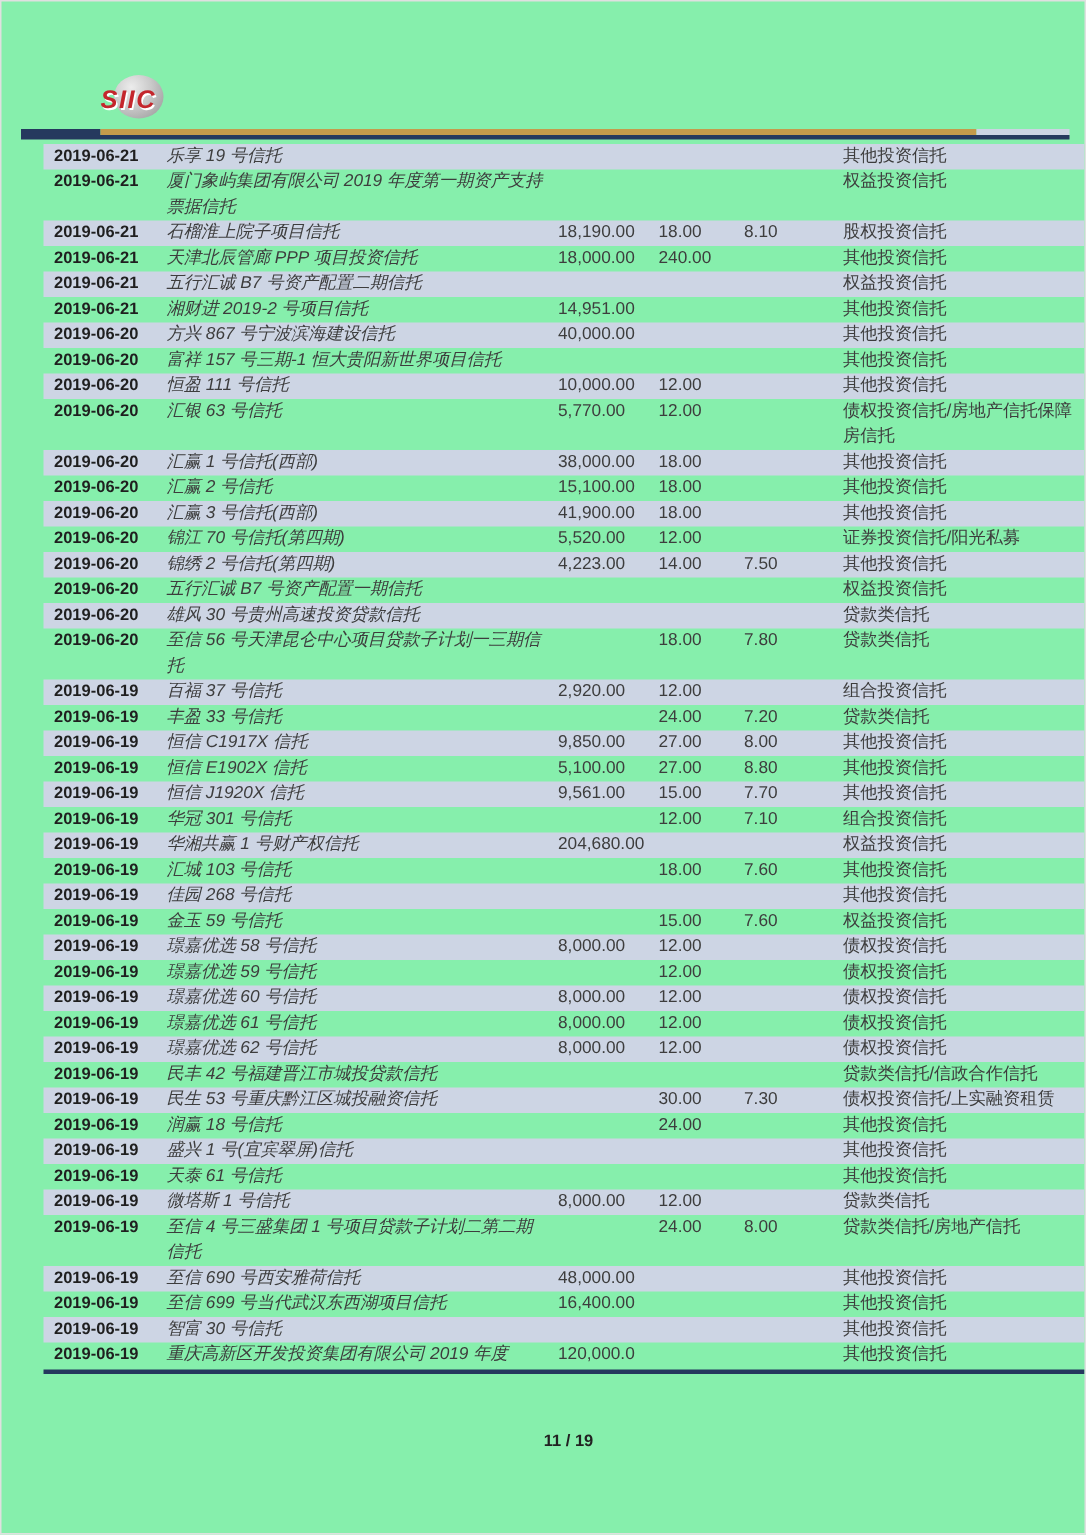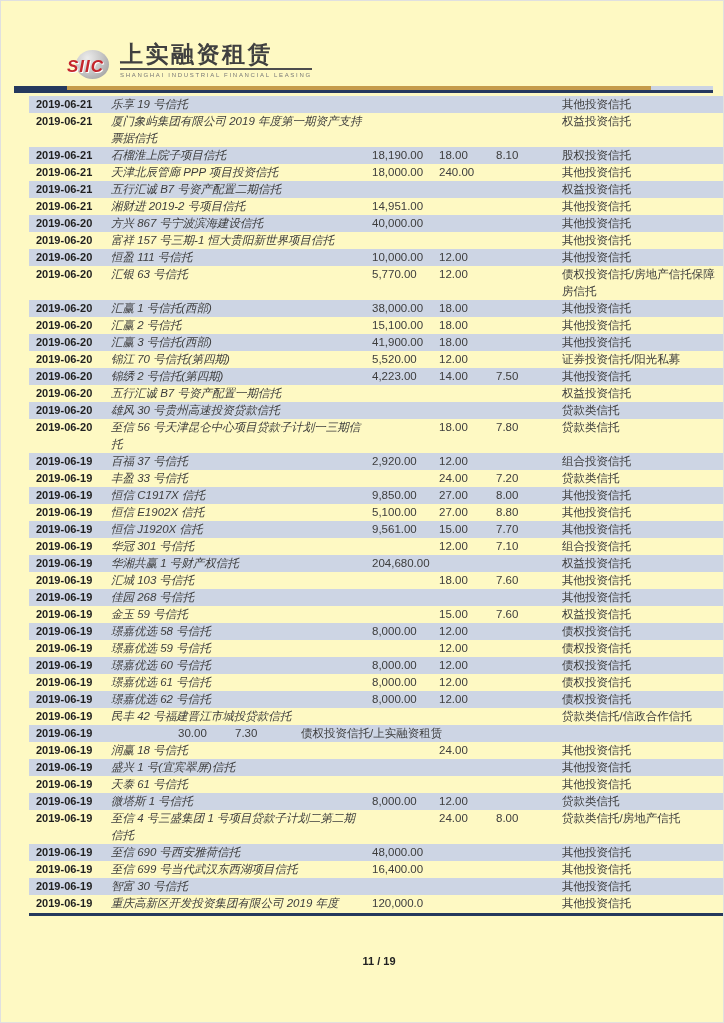--- a/index.html
+++ b/index.html
@@ -1,19 +1,19 @@
 <!DOCTYPE html>
 <html><head>
 <meta charset="utf-8">
 <style>
   html,body{margin:0;padding:0;background:#f2f2f2;}
   .page{
     position:relative;
     width:724px;height:1023px;
-    background:#fef9c3;
+    background:#86efac;
     border:1px solid #e0e0e0;
     box-sizing:border-box;
     overflow:hidden;
     font-family:"Liberation Sans","DejaVu Sans",sans-serif;
   }
   
   .logo{position:absolute;top:40px;left:66px;display:flex;align-items:flex-start;}
   .globe{position:relative;width:48px;height:30px;margin-top:9px;flex:none;}
   .globe-sphere{
     position:absolute;left:9px;top:0;width:33px;height:29px;border-radius:50%;
@@ -59,24 +59,20 @@
 <body>
 
 <div class="page">
 
   <header>
     <div class="logo">
       <span class="globe">
         <span class="globe-sphere"></span>
         <span class="siic-mark">SIIC</span>
       </span>
-      <span class="brand-col">
-        <span class="brand-cn">上实融资租赁</span>
-        <span class="brand-en">SHANGHAI INDUSTRIAL FINANCIAL LEASING</span>
-      </span>
     </div>
   </header>
 
   <div class="rule">
     <span class="seg navy-l"></span>
     <span class="seg gold"></span>
     <span class="seg blue-r"></span>
     <span class="underrule"></span>
   </div>
 
@@ -349,20 +345,21 @@
         <div class="row">
     <span class="c date">2019-06-19</span>
     <span class="c name">民丰 42 号福建晋江市城投贷款信托</span>
     <span class="c amount"></span>
     <span class="c term"></span>
     <span class="c rate"></span>
     <span class="c category">贷款类信托/信政合作信托</span>
   </div>
         <div class="row shaded">
     <span class="c date">2019-06-19</span>
+    <span class="c name">民生 53 号重庆黔江区城投融资信托</span>
     <span class="c amount"></span>
     <span class="c term">30.00</span>
     <span class="c rate">7.30</span>
     <span class="c category">债权投资信托/上实融资租赁</span>
   </div>
         <div class="row">
     <span class="c date">2019-06-19</span>
     <span class="c name">润赢 18 号信托</span>
     <span class="c amount"></span>
     <span class="c term">24.00</span>

